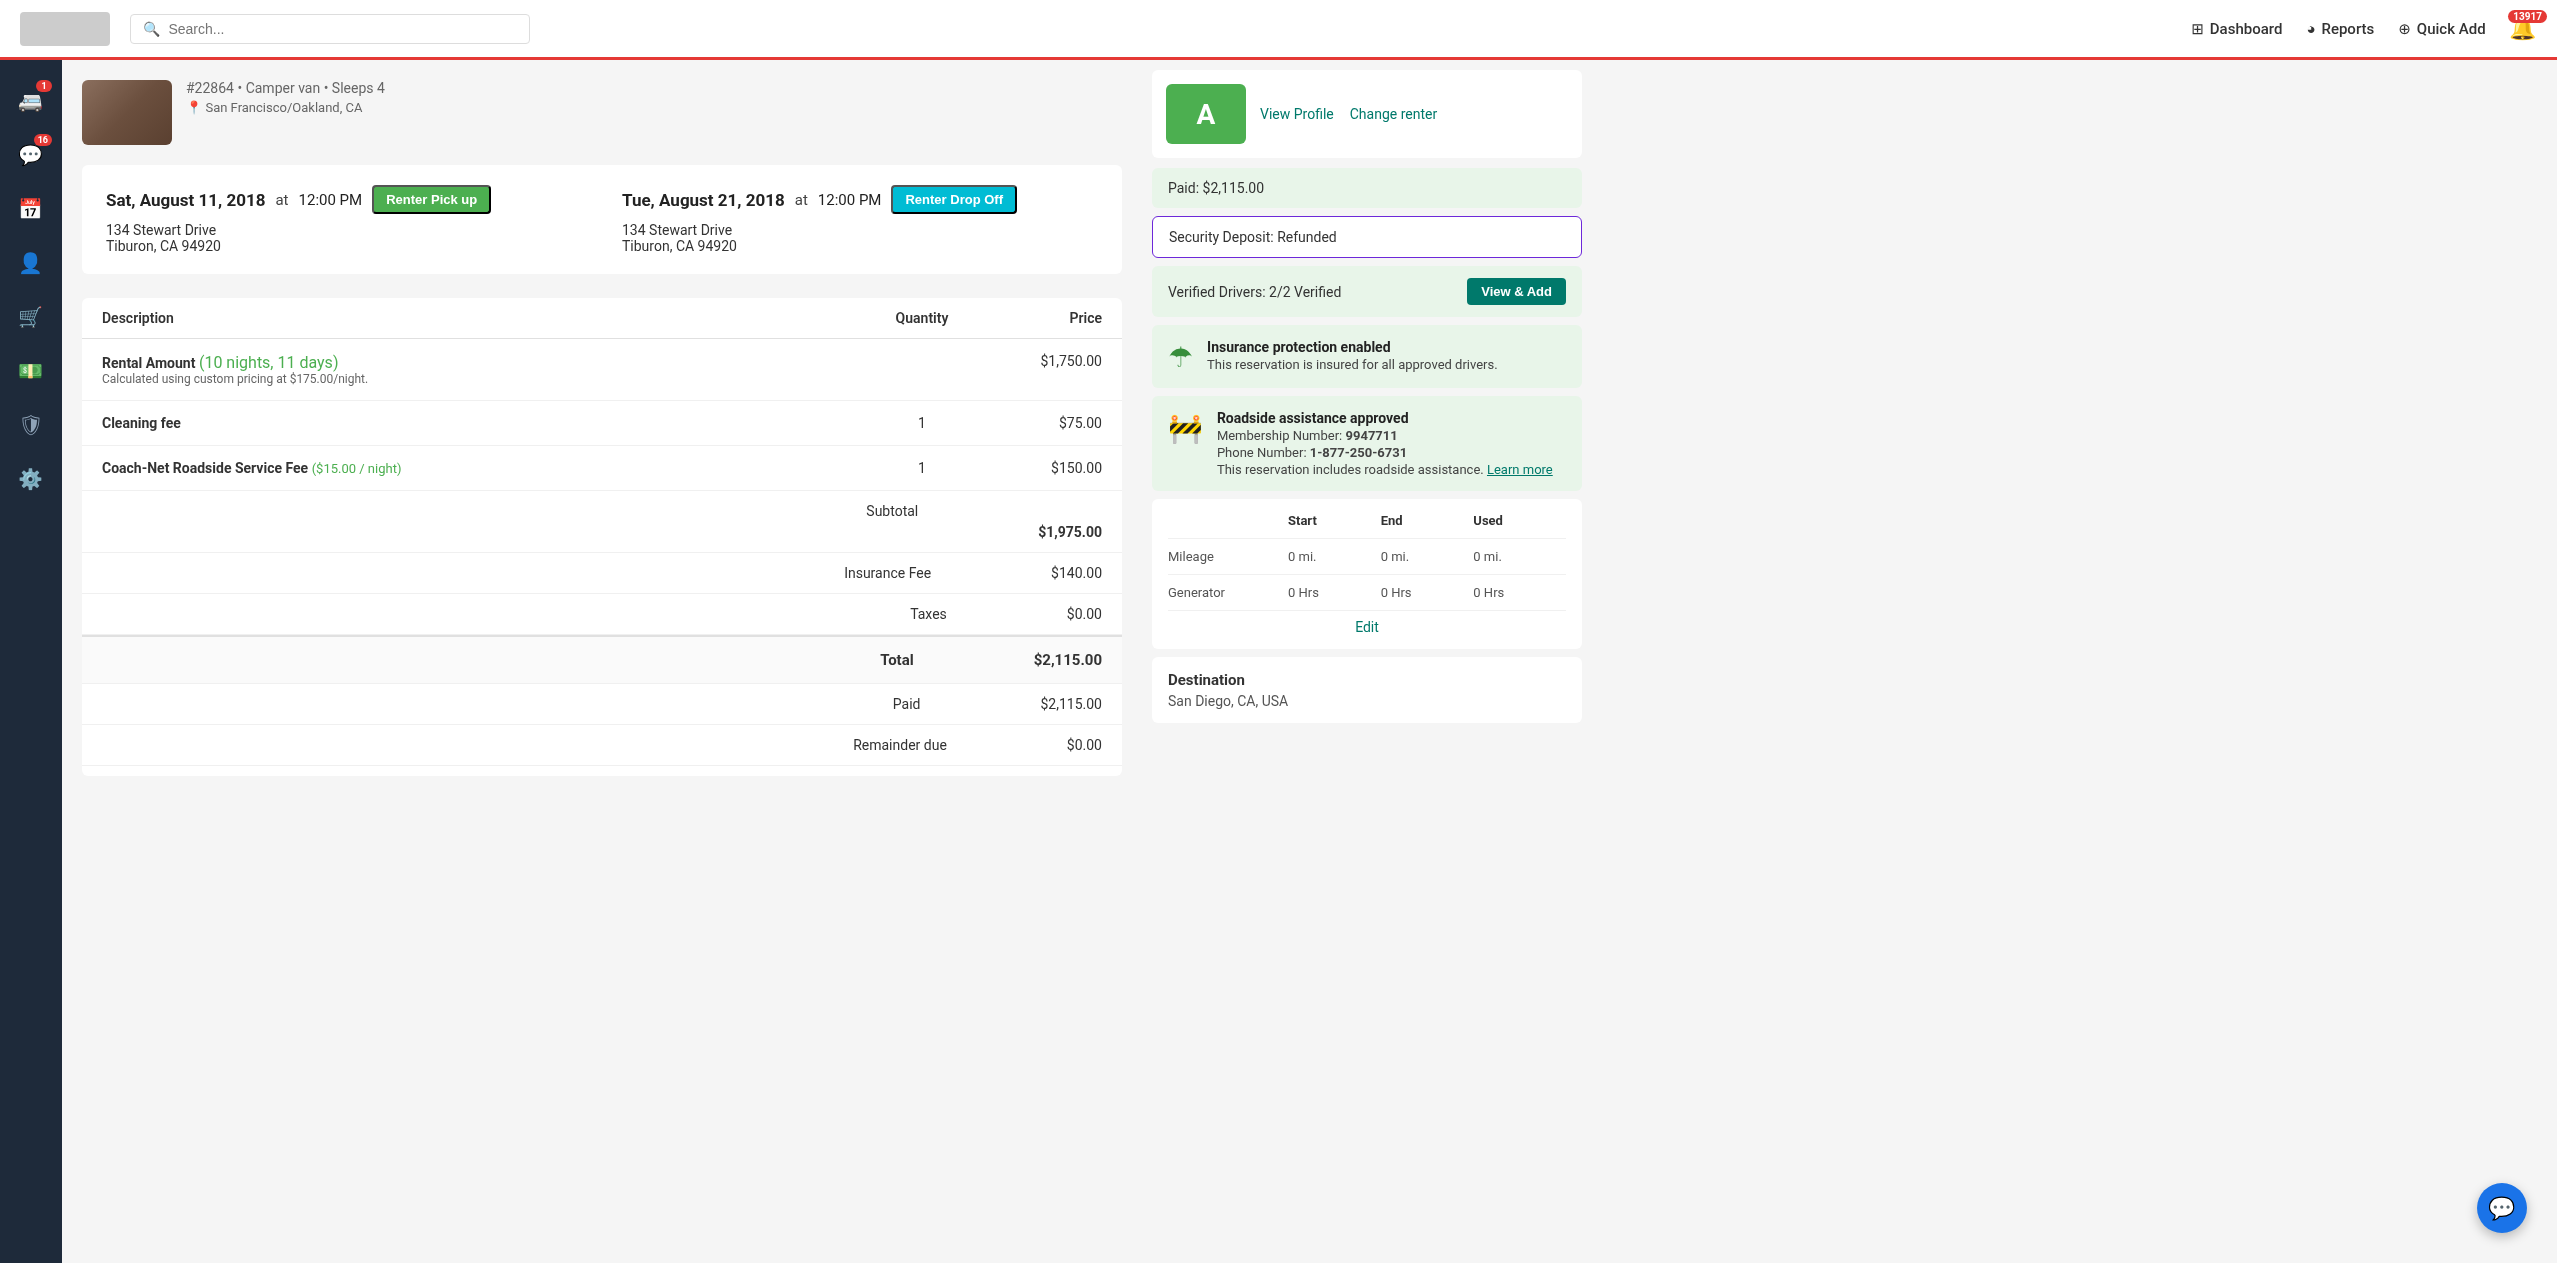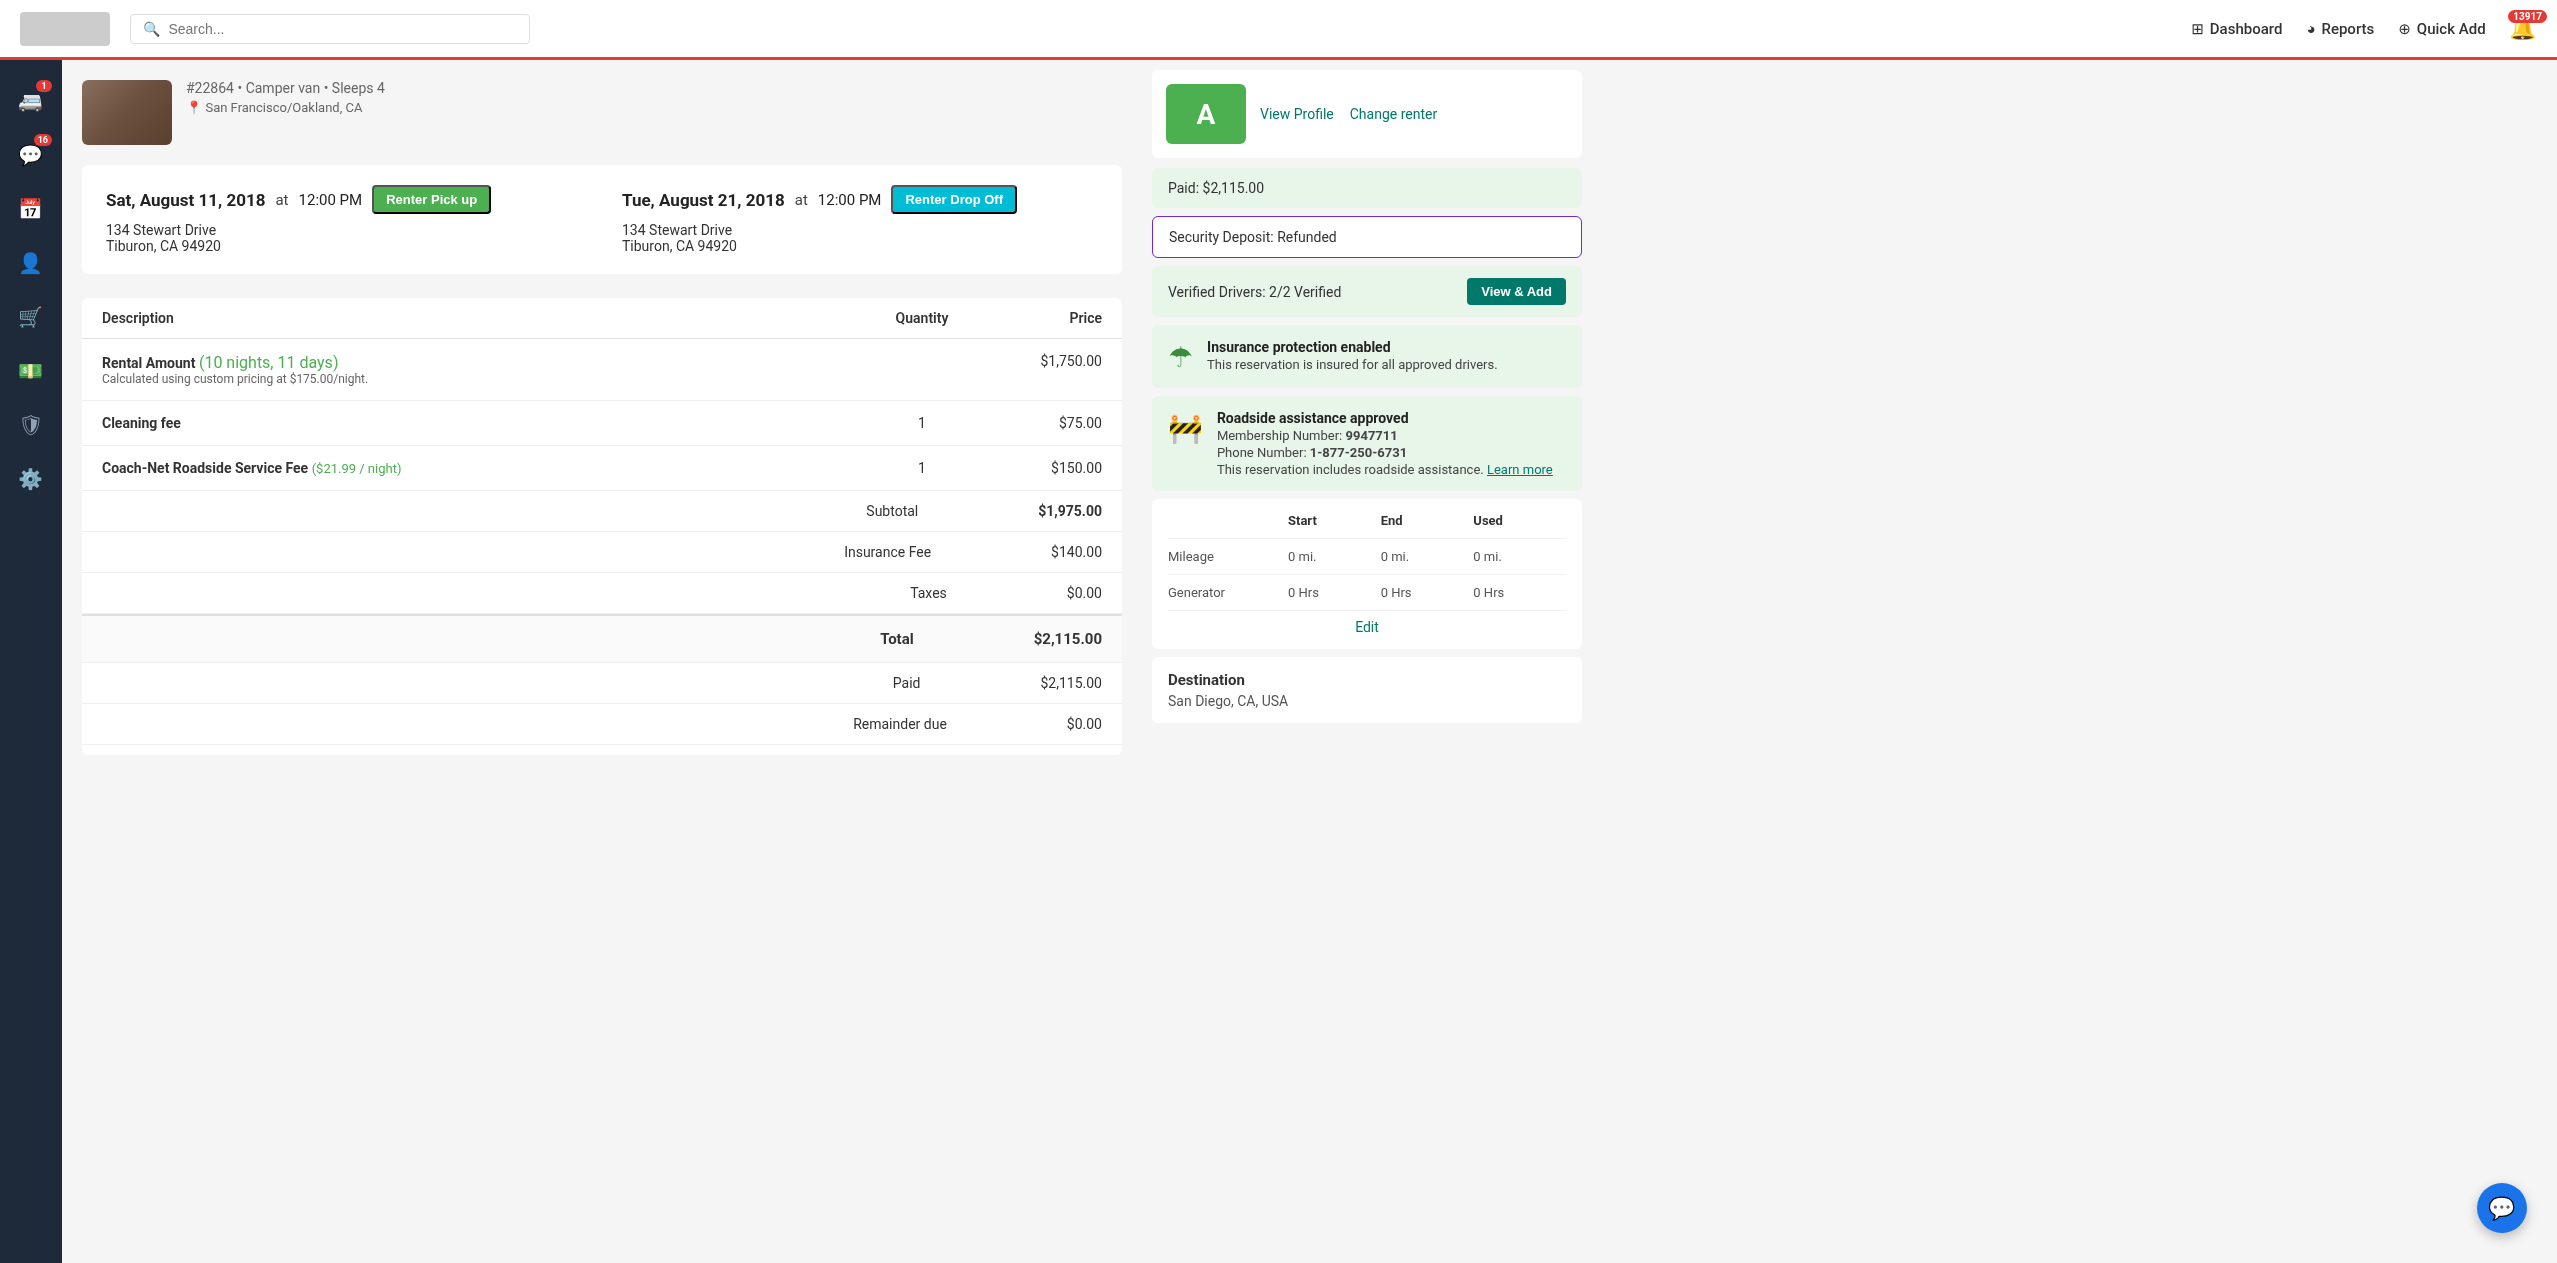--- a/index.html
+++ b/index.html
@@ -492,29 +492,29 @@
 
       <div class="invoice-row">
         <div class="invoice-desc">Cleaning fee</div>
         <div class="col-center">1</div>
         <div class="col-right">$75.00</div>
       </div>
 
       <div class="invoice-row">
         <div class="invoice-desc">
           <span>Coach-Net Roadside Service Fee</span>
-          <span style="color:#4caf50; font-weight:400; font-size:13px;"> ($21.99 / night)</span>
+          <span style="color:#4caf50; font-weight:400; font-size:13px;"> ($15.00 / night)</span>
         </div>
         <div class="col-center">1</div>
         <div class="col-right">$150.00</div>
       </div>
 
       <div class="summary-row">
         <span>Subtotal</span>
-        <span style="font-weight:700;">$1,975.00</span>
+        <span style="font-weight:700;margin-top:21px;">$1,975.00</span>
       </div>
 
       <div class="summary-row">
         <span>Insurance Fee</span>
         <span>$140.00</span>
       </div>
 
       <div class="summary-row">
         <span>Taxes</span>
         <span>$0.00</span>

